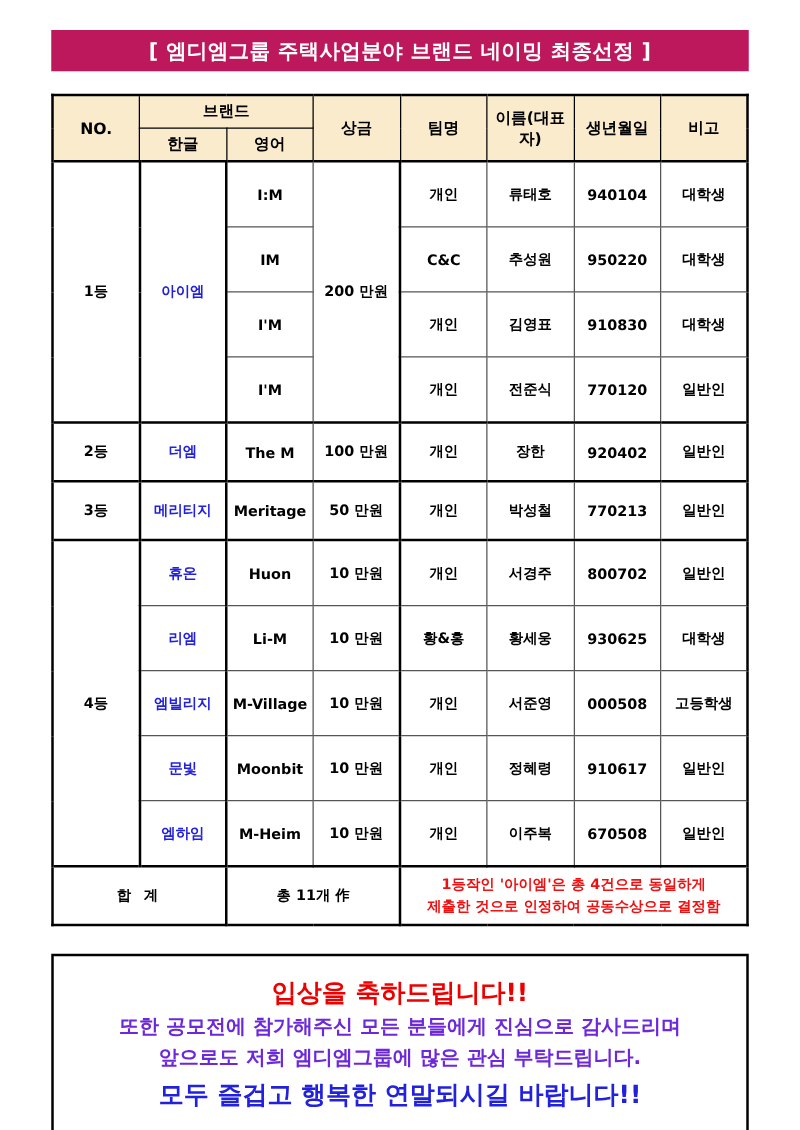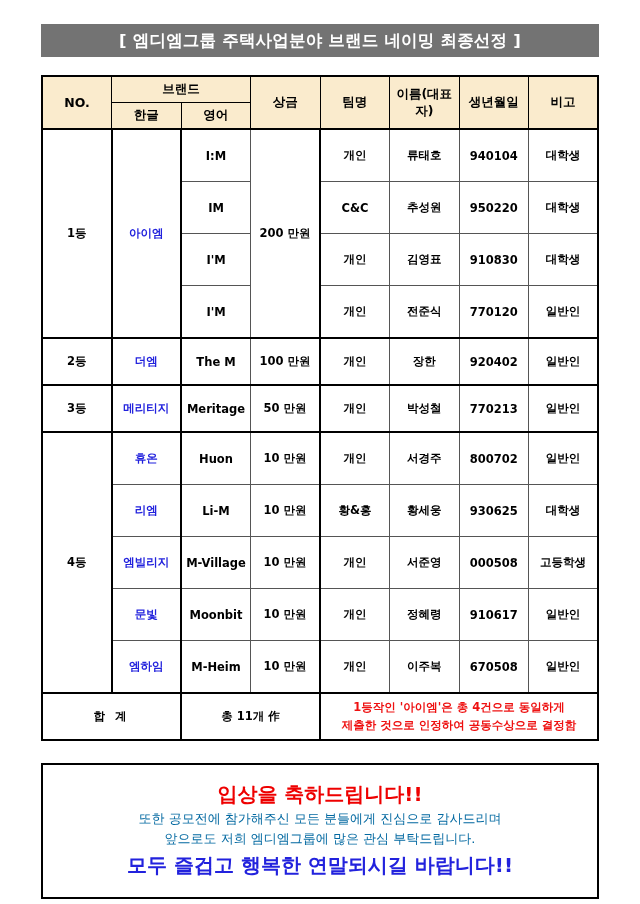--- a/index.html
+++ b/index.html
@@ -19,21 +19,21 @@
     width: 640px;
     height: 904px;
     box-sizing: border-box;
     padding: 0 41px;
   }
 
   
   .title-banner {
     margin-top: 24px;
     height: 33px;
-    background: #737373;
+    background: #be185d;
     color: #ffffff;
     display: flex;
     align-items: center;
     justify-content: center;
     font-size: 16.5px;
     font-weight: bold;
     letter-spacing: 0.2px;
   }
 
   
@@ -107,23 +107,23 @@
     padding: 16px 10px 18px 10px;
     text-align: center;
   }
   .congrats-head {
     color: #EE0000;
     font-size: 20px;
     font-weight: bold;
     margin-bottom: 1px;
   }
   .congrats-line {
-    color: #0369a1;
-    font-size: 13px;
-    font-weight: normal;
+    color: #6d28d9;
+    font-size: 16px;
+    font-weight: bold;
     line-height: 1.55;
   }
   .congrats-foot {
     color: #2222DD;
     font-size: 20px;
     font-weight: bold;
     margin-top: 3px;
   }
 </style>
 </head>

